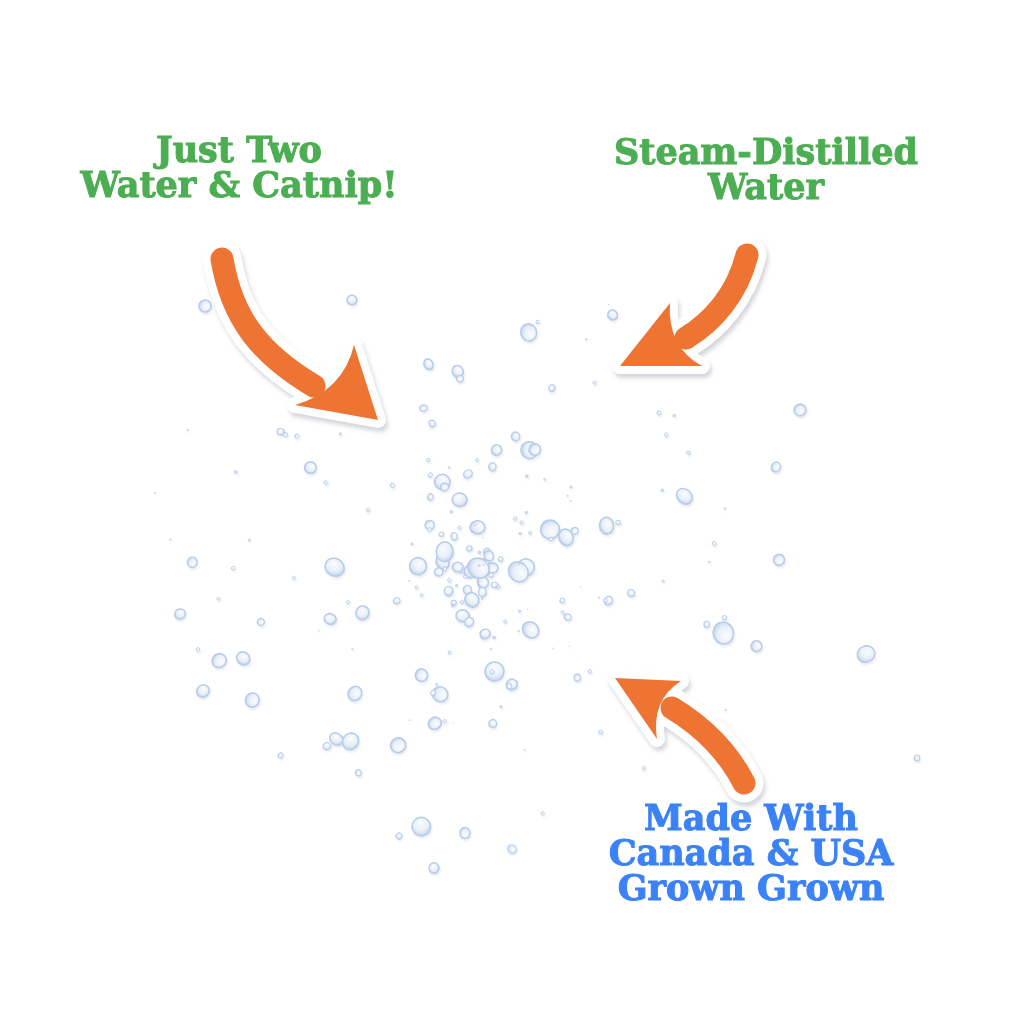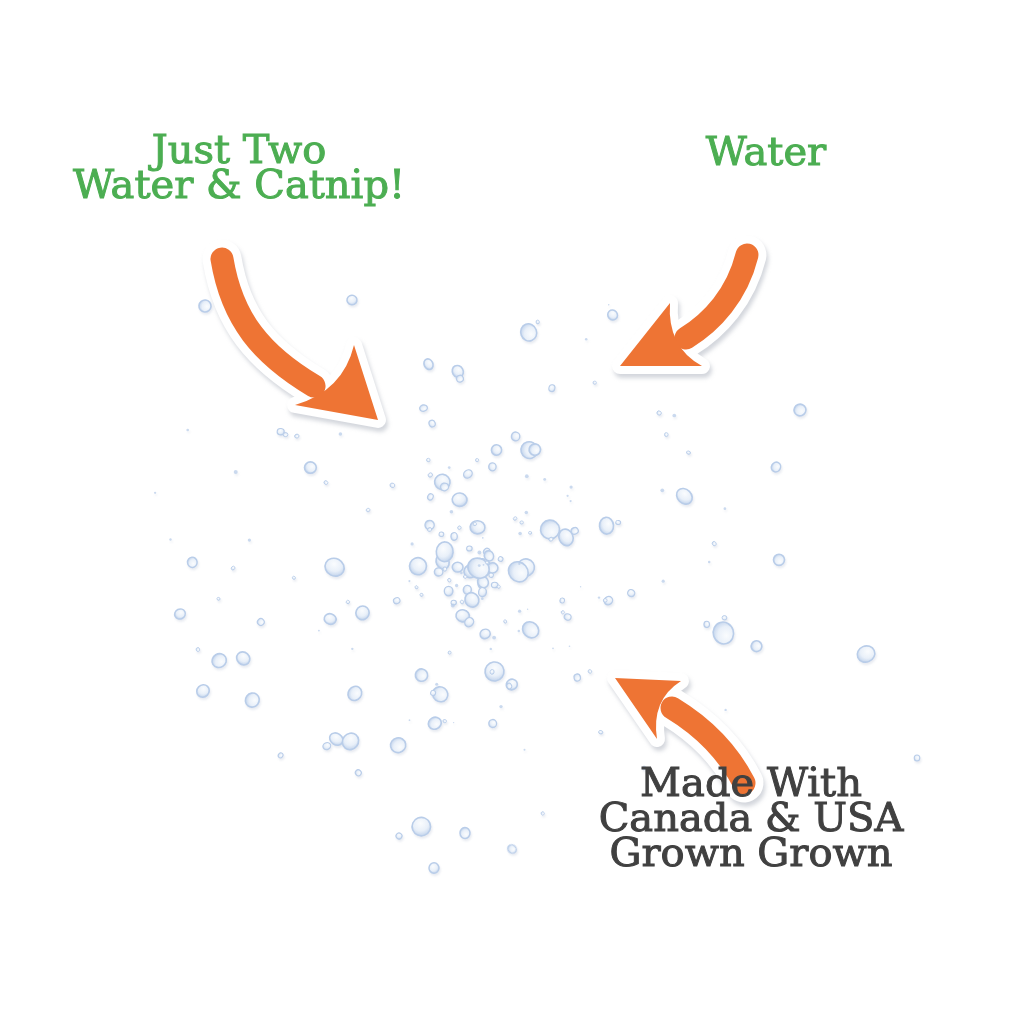--- a/index.html
+++ b/index.html
@@ -4,21 +4,21 @@
 <style>
   html,body{margin:0;padding:0;background:#ffffff;}
   .stage{
     position:relative;width:1024px;height:1024px;overflow:hidden;
     background:#ffffff;font-family:"DejaVu Serif", serif;
   }
   svg.scene{position:absolute;left:0;top:0;}
   .label{
     position:absolute;transform:translateX(-50%);
     text-align:center;white-space:nowrap;
-    font-weight:normal;font-size:40px;line-height:35px;
+    font-weight:bold;font-size:35px;line-height:35px;
     letter-spacing:0px;
     -webkit-text-stroke:1px currentColor;
   }
   .arrow{filter:drop-shadow(2px 4px 2px rgba(110,120,140,.30));}
   .drops{filter:drop-shadow(1px 2px 1px rgba(150,165,190,.22));}
 </style>
 </head>
 <body style="background: rgb(255, 255, 255);">
 
 <div class="stage">
@@ -269,22 +269,23 @@
         <path d="M615,678 L681,681 Q651,700 657,739 Z" fill="#ee7434"></path>
       </g>
     </svg>
 
   <div class="label" style="left: 239px; top: 132px; color: rgb(76, 174, 82);">
     <div>Just Two</div>
     <div>Water &amp; Catnip!</div>
   </div>
 
   <div class="label" style="left: 766px; top: 134px; color: rgb(76, 174, 82);">
+    <div>Steam-Distilled</div>
     <div>Water</div>
   </div>
 
-  <div class="label" style="left: 751px; top: 765px; color: #404040;">
+  <div class="label" style="left: 751px; top: 800px; color: #3b82f6;">
     <div>Made With</div>
     <div>Canada &amp; USA</div>
     <div>Grown Grown</div>
   </div>
 
 </div>
 
 </body></html>

